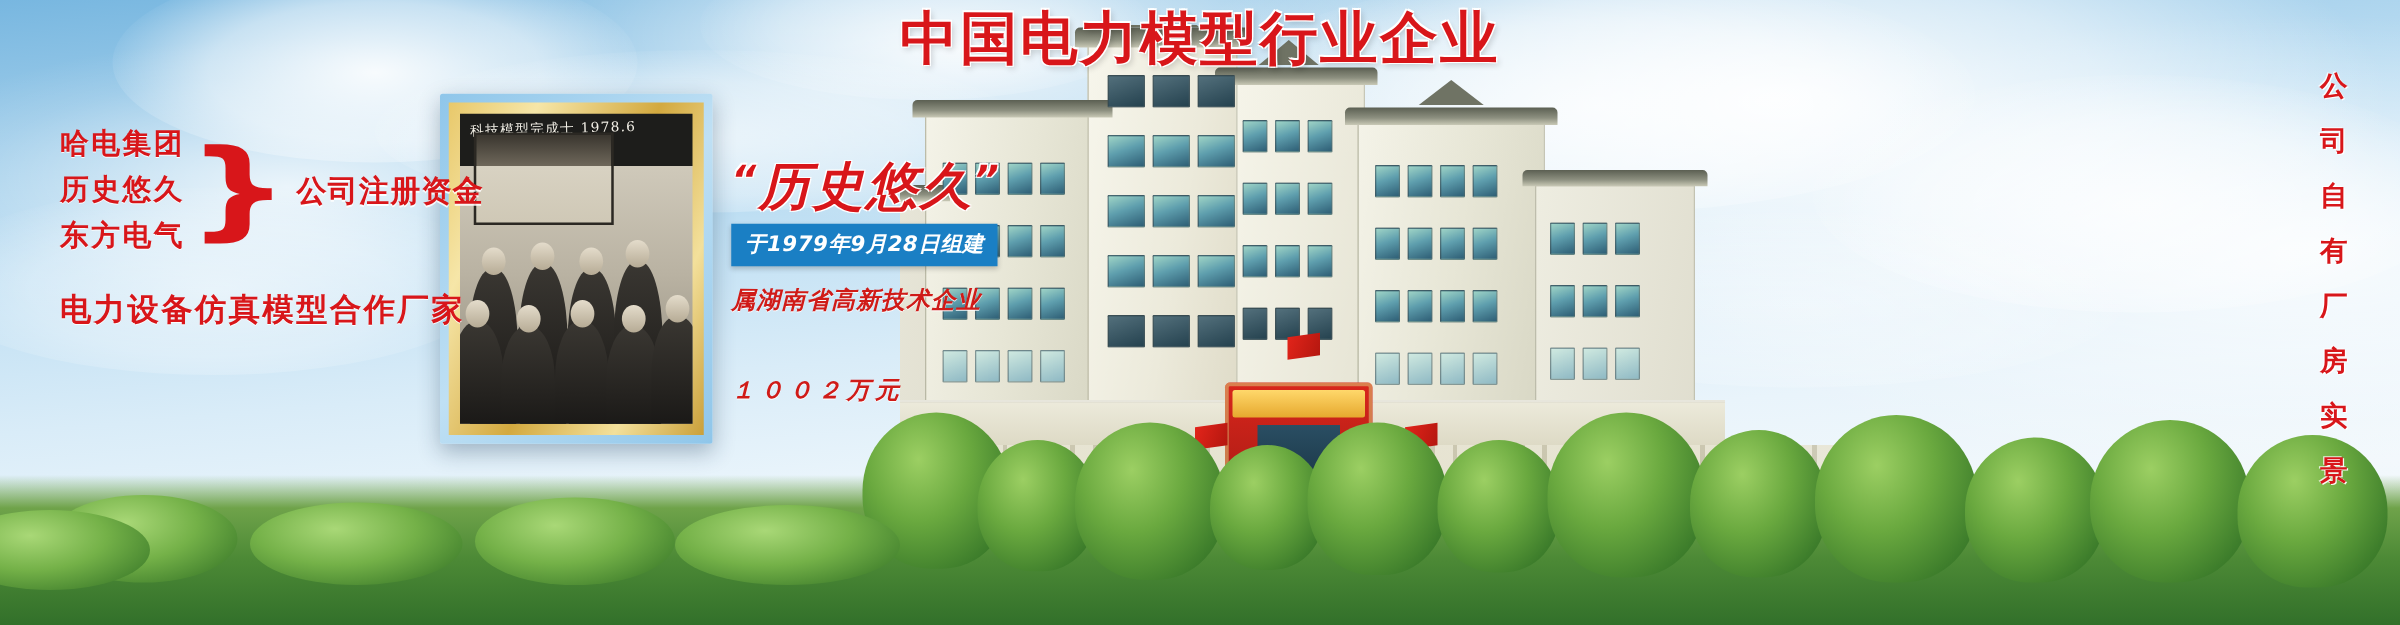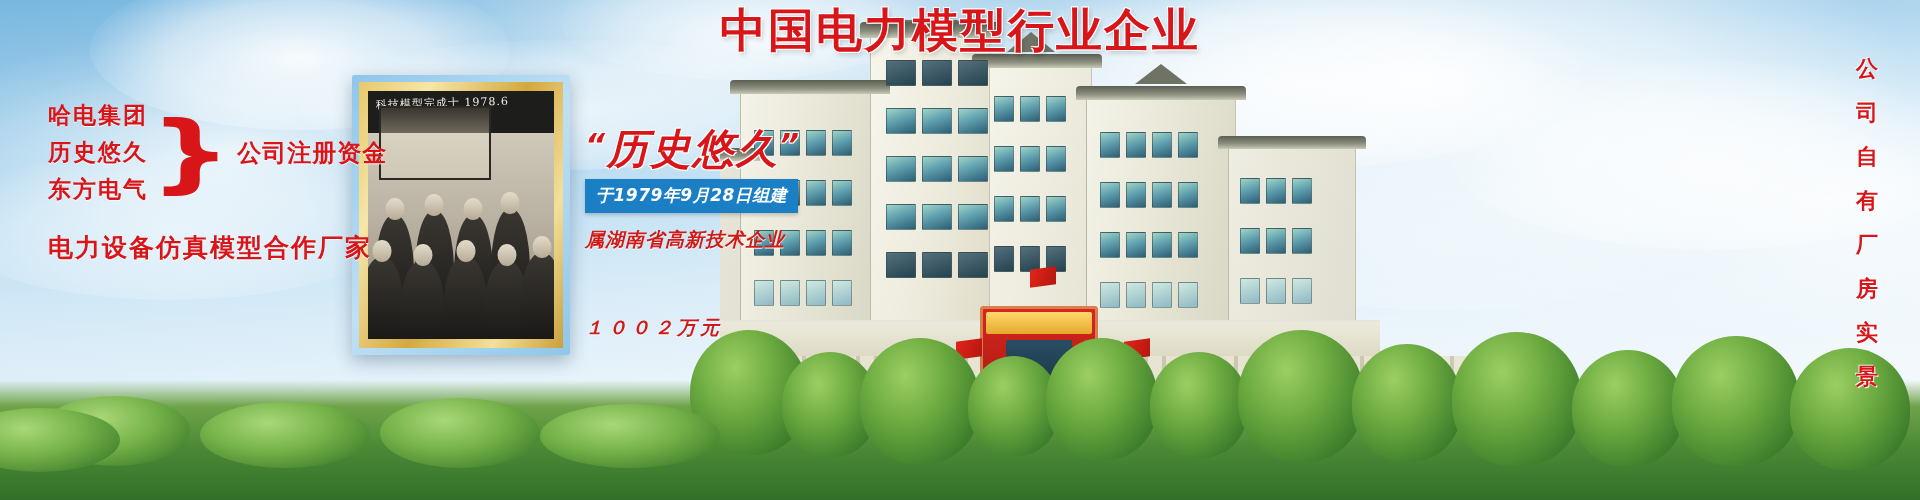--- a/index.html
+++ b/index.html
@@ -254,21 +254,21 @@
     background:#1a7fc4;
     color:#ffffff;
     font-weight:bold;
     font-size:17px;
     letter-spacing:.5px;
     padding:5px 11px 6px;
     white-space:nowrap;
     box-shadow:0 2px 4px rgba(0,0,0,.2);
     text-align:center;
   }
-  .cb-lines { margin-top:14px; display:flex; flex-direction:column; gap:18px; }
+  .cb-lines { margin-top:14px; display:flex; flex-direction:column; gap:2px; }
   .cb-line {
     color:#cf1b18; font-weight:bold; font-size:19px; letter-spacing:1px;
     white-space:nowrap;
     text-shadow:0 1px 0 rgba(255,255,255,.9);
   }
   .cb-line.spaced { letter-spacing:4px;margin-top:44px; }
 
   
   .right-vert {
     position:absolute; right:42px; top:54px; z-index:40;

